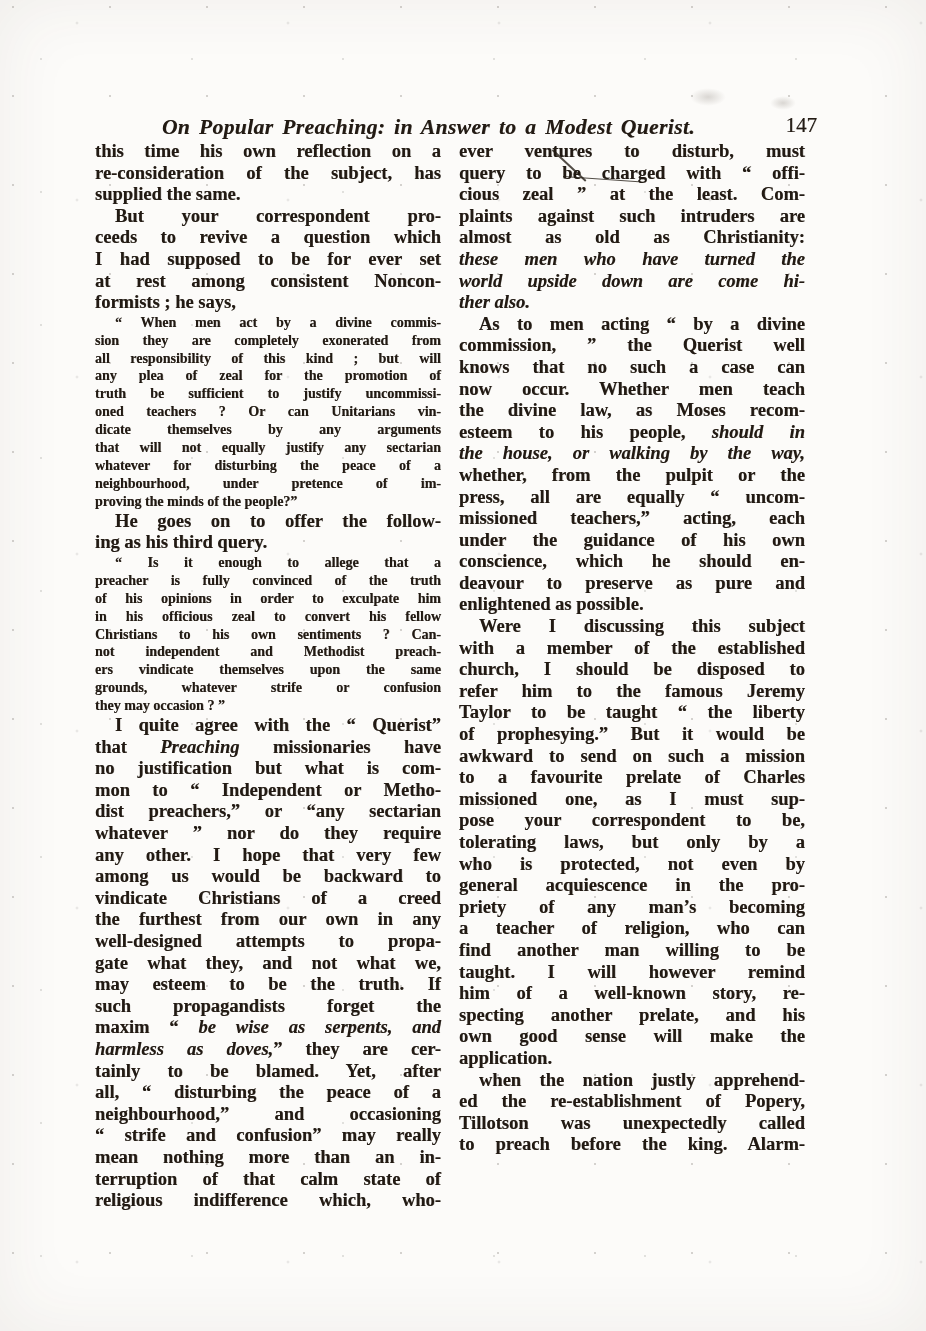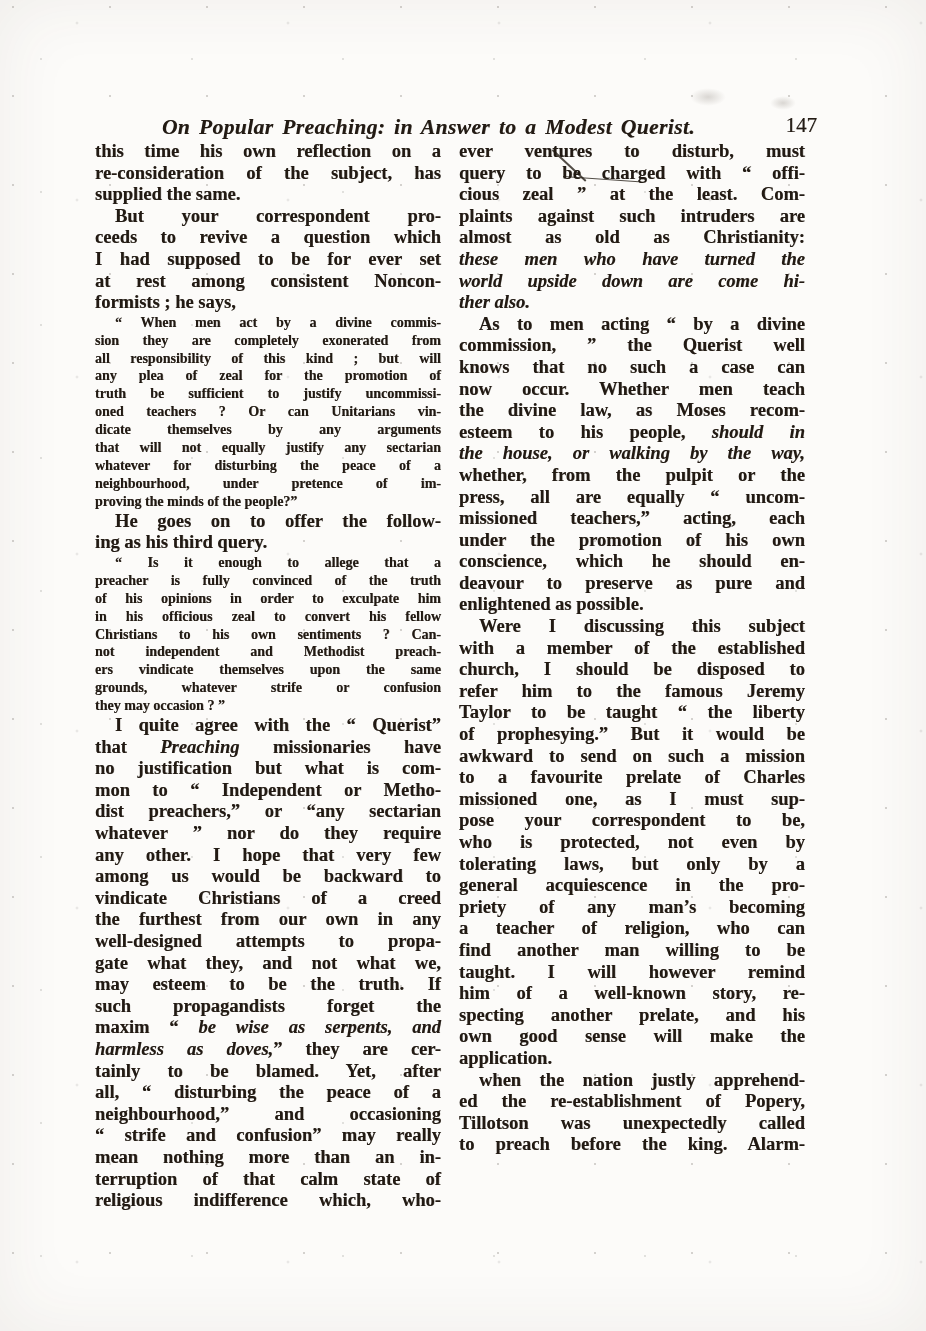--- a/index.html
+++ b/index.html
@@ -148,38 +148,38 @@
           <div class="tline"><span>As to men acting “ by a divine</span></div>
           <div class="tline"><span>commission, ” the Querist well</span></div>
           <div class="tline"><span>knows that no such a case can</span></div>
           <div class="tline"><span>now occur. Whether men teach</span></div>
           <div class="tline"><span>the divine law, as Moses recom-</span></div>
           <div class="tline"><span>esteem to his people, </span><span class="it">should in</span></div>
           <div class="tline"><span class="it">the house, or walking by the way,</span></div>
           <div class="tline"><span>whether, from the pulpit or the</span></div>
           <div class="tline"><span>press, all are equally “ uncom-</span></div>
           <div class="tline"><span>missioned teachers,” acting, each</span></div>
-          <div class="tline"><span>under the promotion of his own</span></div>
+          <div class="tline"><span>under the guidance of his own</span></div>
           <div class="tline"><span>conscience, which he should en-</span></div>
           <div class="tline"><span>deavour to preserve as pure and</span></div>
           <div class="tline endline"><span>enlightened as possible.</span></div>
         </div>
         <div class="block normal indent">
           <div class="tline"><span>Were I discussing this subject</span></div>
           <div class="tline"><span>with a member of the established</span></div>
           <div class="tline"><span>church, I should be disposed to</span></div>
           <div class="tline"><span>refer him to the famous Jeremy</span></div>
           <div class="tline"><span>Taylor to be taught “ the liberty</span></div>
           <div class="tline"><span>of prophesying.” But it would be</span></div>
           <div class="tline"><span>awkward to send on such a mission</span></div>
           <div class="tline"><span>to a favourite prelate of Charles</span></div>
           <div class="tline"><span>missioned one, as I must sup-</span></div>
           <div class="tline"><span>pose your correspondent to be,</span></div>
+          <div class="tline"><span>tolerating laws, but only by a</span></div>
           <div class="tline"><span>who is protected, not even by</span></div>
-          <div class="tline"><span>tolerating laws, but only by a</span></div>
           <div class="tline"><span>general acquiescence in the pro-</span></div>
           <div class="tline"><span>priety of any man’s becoming</span></div>
           <div class="tline"><span>a teacher of religion, who can</span></div>
           <div class="tline"><span>find another man willing to be</span></div>
           <div class="tline"><span>taught. I will however remind</span></div>
           <div class="tline"><span>him of a well-known story, re-</span></div>
           <div class="tline"><span>specting another prelate, and his</span></div>
           <div class="tline"><span>own good sense will make the</span></div>
           <div class="tline endline"><span>application.</span></div>
         </div>

